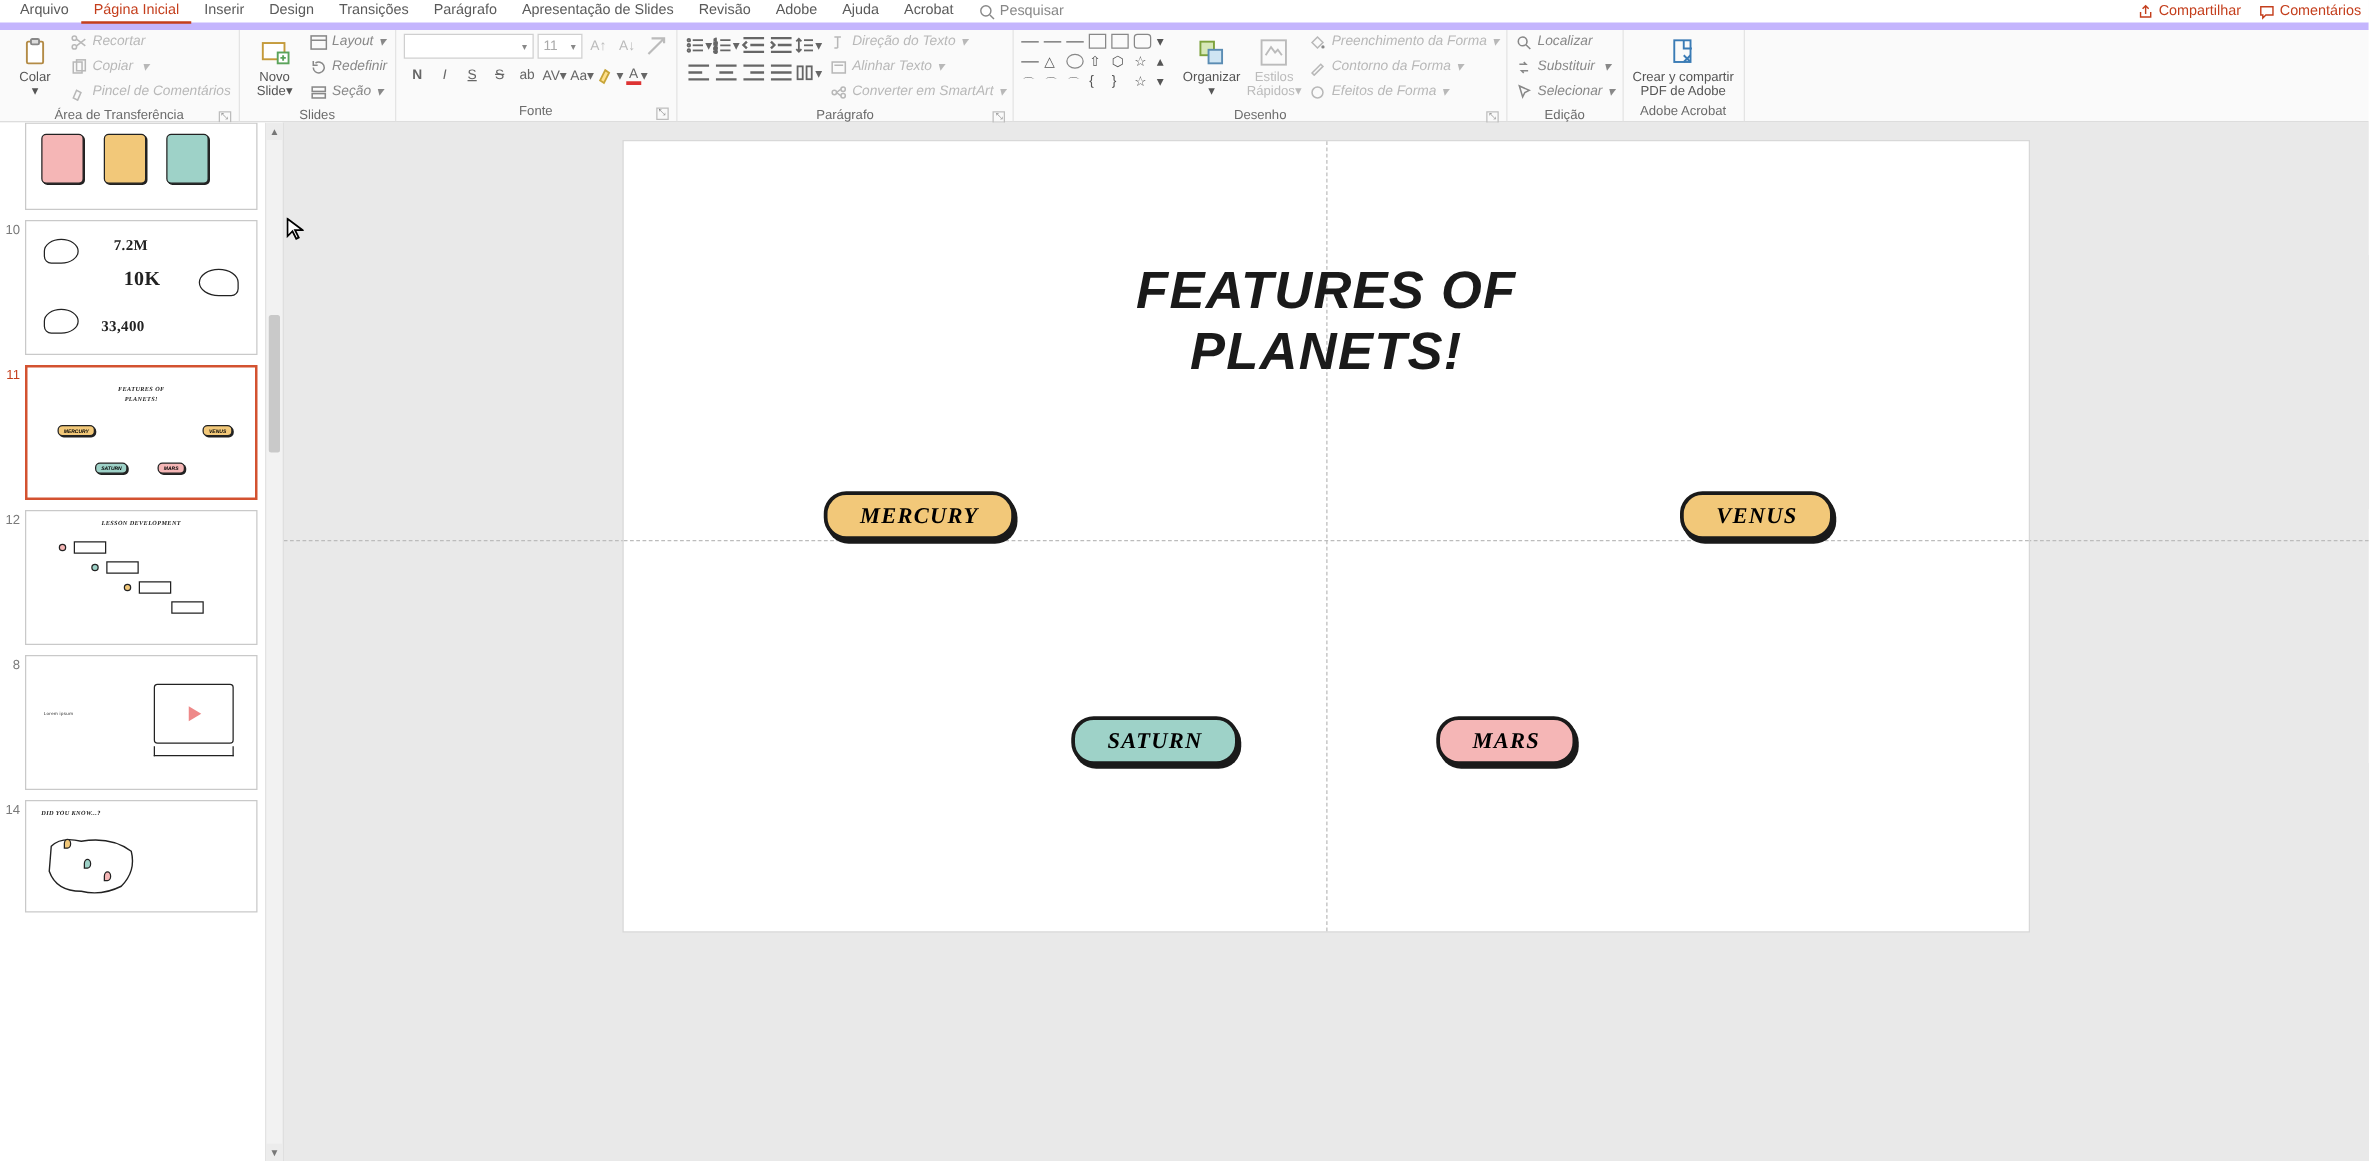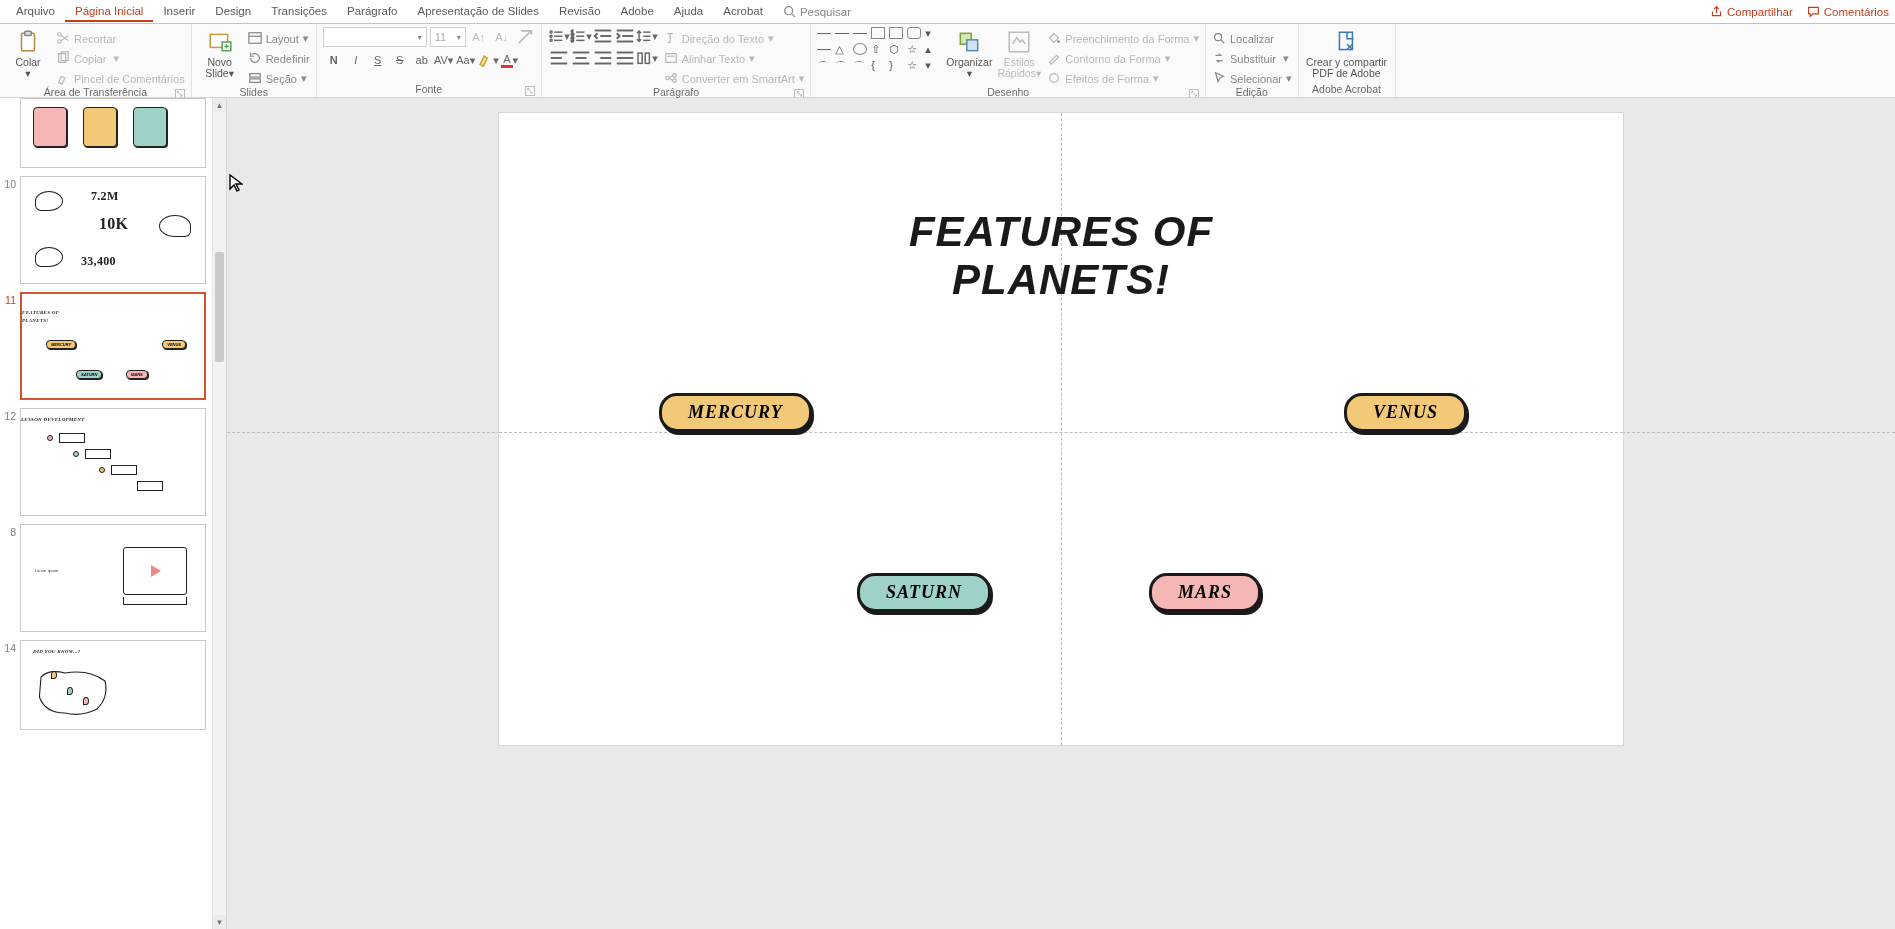--- a/index.html
+++ b/index.html
@@ -1,36 +1,36 @@
 <!DOCTYPE html>
 <html><head>
 <meta charset="utf-8">
 <style>
 * { box-sizing: border-box; margin: 0; padding: 0; font-family: "Segoe UI", Tahoma, sans-serif; }
 html, body { width: 100%; height: 100%; background:#fff; overflow:hidden; }
 
 
-.menubar { display:flex; align-items:center; height:24px; padding:0 6px; font-size:11.5px; color:#5a5a5a; border-bottom:1px solid #c4b5fd; }
+.menubar { display:flex; align-items:center; height:24px; padding:0 6px; font-size:11.5px; color:#5a5a5a; border-bottom:6px solid #c4b5fd; }
 .menubar .tab { padding:3px 10px 5px; cursor:pointer; }
 .menubar .tab.active { color:#c43e1c; border-bottom:2px solid #c43e1c; padding-bottom:3px; }
 .menubar .spacer { flex:1; }
 .menubar .search-wrap { display:flex; align-items:center; gap:4px; color:#888; }
 .menubar .right-btn { margin-left:14px; display:flex; align-items:center; gap:4px; color:#c43e1c; }
 .menubar svg { width:13px; height:13px; }
 
 
 .ribbon { display:flex; align-items:stretch; height:74px; border-bottom:1px solid #d4d4d4; background:#fafafa; font-size:11px; color:#555; }
 .rgroup { display:flex; flex-direction:column; padding:1px 6px 0; border-right:1px solid #e4e4e4; }
 .rgroup-body { flex:1; display:flex; align-items:flex-start; gap:6px; padding-top:2px; }
 .rgroup-label { text-align:center; font-size:10.5px; color:#6b6b6b; padding:1px 0 2px; position:relative; }
 .rgroup-label .launcher { position:absolute; right:0; bottom:1px; width:10px; height:10px; border:1px solid #bdbdbd; font-size:7px; line-height:7px; text-align:center; color:#888; }
 .bigbtn { display:flex; flex-direction:column; align-items:center; justify-content:flex-start; width:44px; padding-top:2px; gap:2px; }
 .bigbtn .ic { width:26px; height:26px; display:flex; align-items:center; justify-content:center; }
 .bigbtn .lbl { font-size:10.5px; line-height:11px; text-align:center; }
-.smrow { display:flex; align-items:flex-end; gap:4px; height:18px; color:#888; white-space:nowrap; }
+.smrow { display:flex; align-items:flex-start; gap:4px; height:18px; color:#888; white-space:nowrap;font-style:italic; }
 .smrow.disabled { color:#b8b8b8; }
 .smrow svg { width:14px; height:14px; }
 .stackcol { display:flex; flex-direction:column; gap:2px; }
 .iconbtn { width:20px; height:18px; display:flex; align-items:center; justify-content:center; color:#666; }
 .iconrow { display:flex; gap:0px; }
 .iconrow .iconbtn { width:22px; }
 .combo { height:20px; border:1px solid #cfcfcf; background:#fff; display:flex; align-items:center; padding:0 4px; color:#aaa; font-size:11px; }
 .combo .dd { margin-left:auto; font-size:8px; color:#888; }
 .shape-grid { display:grid; grid-template-columns:repeat(7, 16px); grid-auto-rows:14px; gap:2px; }
 .shape-grid .sc { border:1px solid #888; width:14px; height:12px; }
@@ -45,21 +45,21 @@
 .thumb-scroll .track { position:absolute; top:14px; bottom:14px; left:2px; right:2px; }
 .thumb-scroll .handle { position:absolute; left:0; right:0; top:140px; height:110px; background:#c9c9c9; border-radius:2px; }
 .thumb-list { position:absolute; left:0; right:14px; top:0; bottom:0; padding:0 6px 6px 0; }
 .thumb-item { display:flex; align-items:flex-start; gap:4px; margin-top:8px; }
 .thumb-item:first-child { margin-top:0; }
 .thumb-num { width:16px; text-align:right; font-size:10.5px; color:#7a7a7a; padding-top:2px; }
 .thumb-num.sel { color:#c43e1c; }
 .thumb { flex:1; background:#fff; border:1px solid #c9c9c9; height:108px; position:relative; overflow:hidden; }
 .thumb.sel { border:2px solid #d35230; }
 .thumb.tall70 { height:70px; }
-.thumb .tinytxt { position:absolute; font-size:5px; color:#222; font-weight:700; letter-spacing:.3px; text-transform:uppercase; }
+.thumb .tinytxt { position:absolute; font-size:5px; color:#222; text-align:center; font-weight:700; letter-spacing:.3px; text-transform:uppercase; }
 
 .slide-area { flex:1; position:relative; overflow:hidden; }
 .slide-canvas { position:absolute; left:50%; top:15px; transform:translateX(-50%); width:1124px; height:632px; background:#fff; box-shadow:0 0 0 1px #d8d8d8; }
 .guide-h { position:absolute; left:0; right:0; top:319px; border-top:1px dashed #bcbcbc; }
 .guide-out-h { position:absolute; left:0; right:0; top:334px; border-top:1px dashed #bcbcbc; }
 .guide-v { position:absolute; top:0; bottom:0; left:562px; border-left:1px dashed #bcbcbc; }
 
 .slide-title { position:absolute; top:95px; left:0; right:0; text-align:center; font-family: "Comic Sans MS", "Marker Felt", cursive; font-weight:900; font-size:42px; line-height:48px; letter-spacing:1px; text-transform:uppercase; color:#1a1a1a; font-style:italic; }
 .pill { position:absolute; padding:6px 26px; border:3px solid #1a1a1a; border-radius:18px; font-family:"Comic Sans MS", cursive; font-weight:900; font-size:18px; letter-spacing:1px; text-transform:uppercase; box-shadow:2px 3px 0 #1a1a1a; font-style:italic; }
 .pill.y { background:#f2c879; }

